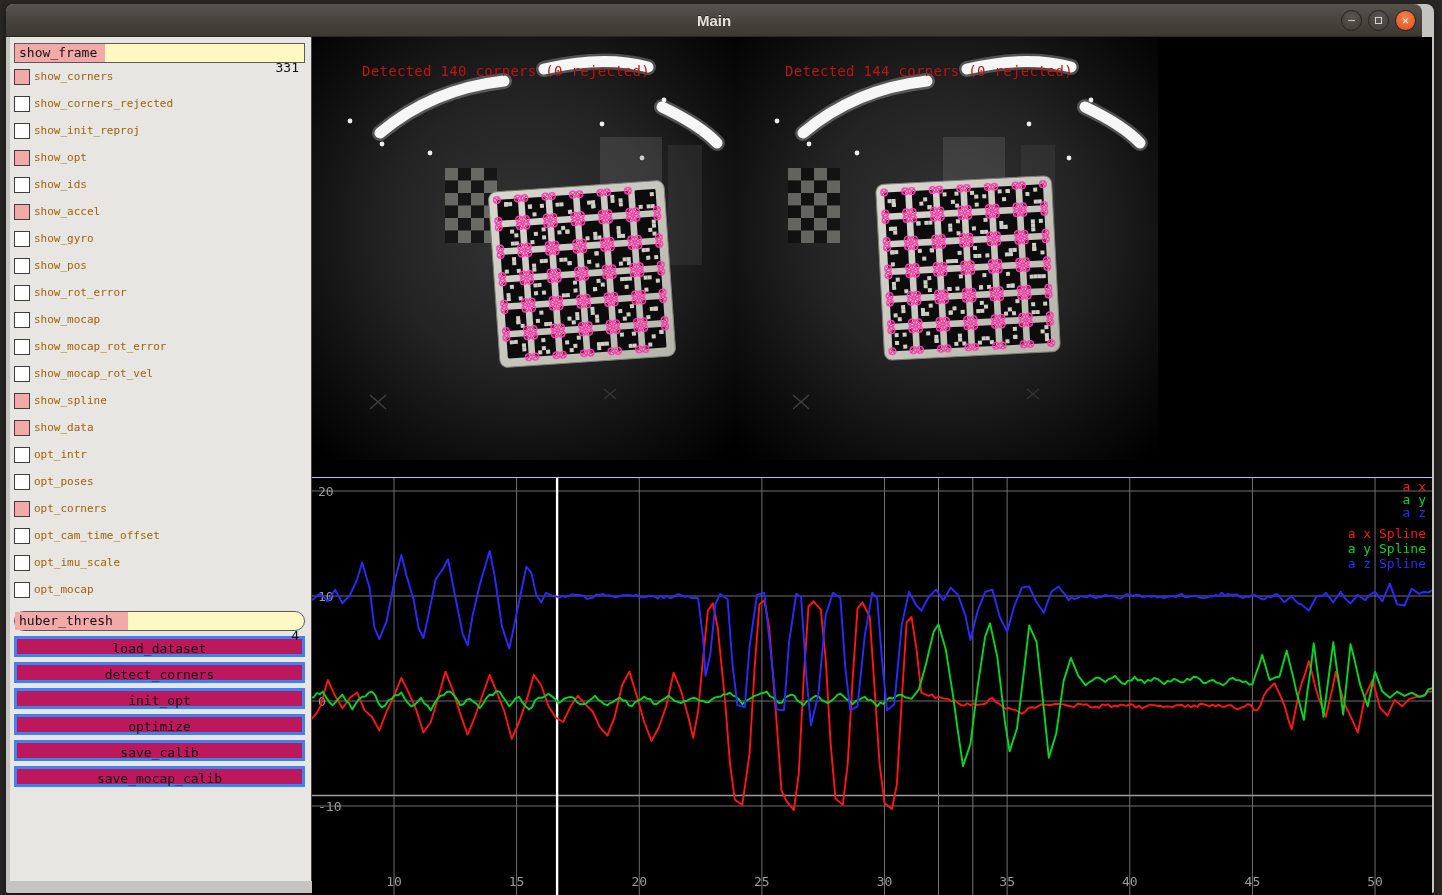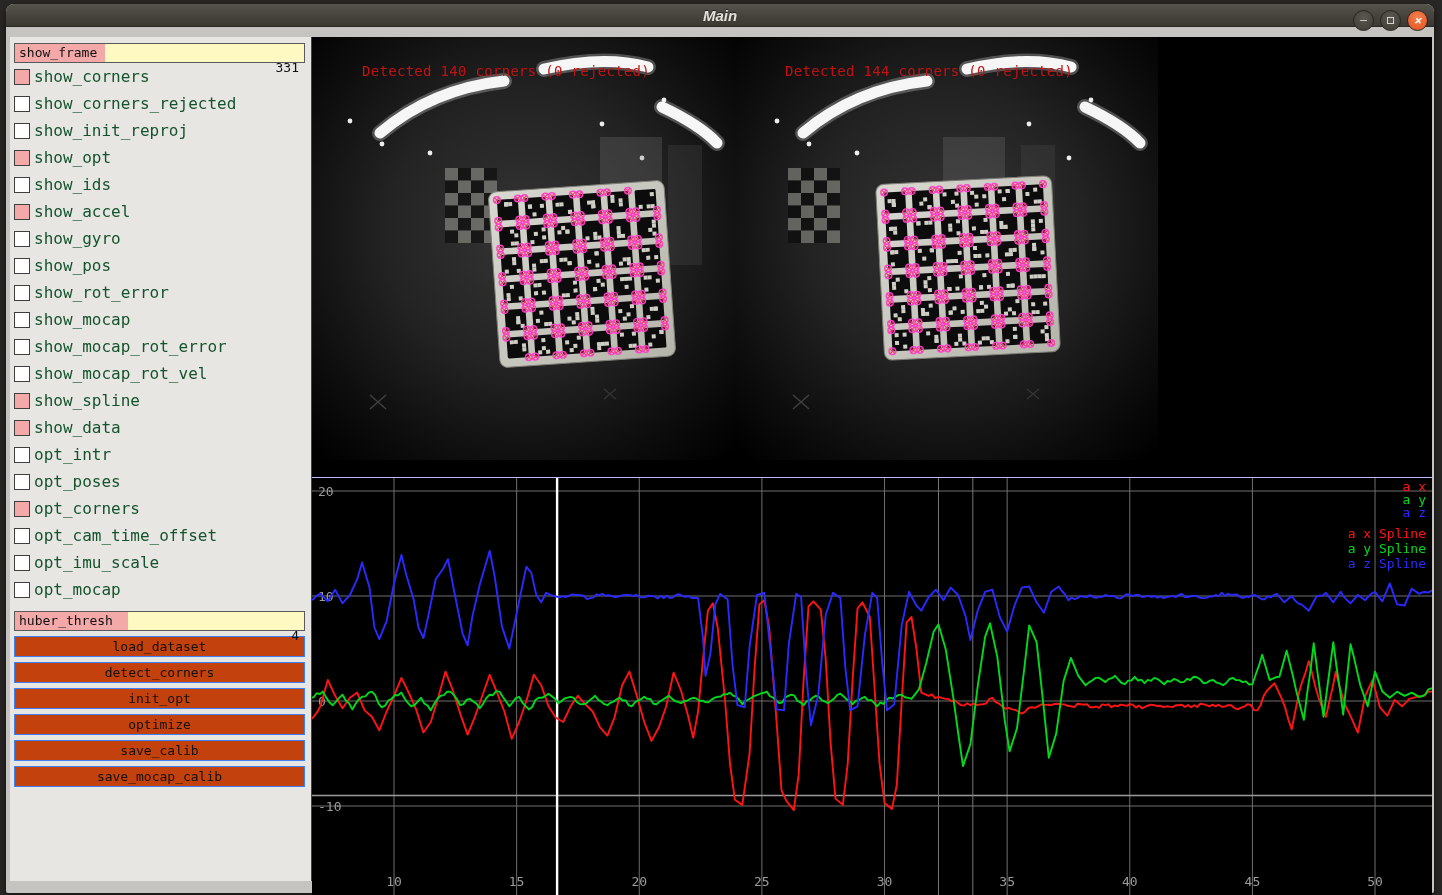--- a/index.html
+++ b/index.html
@@ -1,44 +1,44 @@
 <!DOCTYPE html>
 <html><head>
 <meta charset="utf-8">
 <style>
   html,body{margin:0;padding:0;width:1442px;height:895px;background:#2a2826;overflow:hidden;
     font-family:"DejaVu Sans Mono",monospace;}
   *{box-sizing:border-box;}
   .window{position:absolute;left:6px;top:4px;width:1428px;height:889px;background:#c6c4c0;
     border-radius:8px 8px 2px 2px;box-shadow:0 3px 10px rgba(0,0,0,.55);}
-  .titlebar{position:absolute;left:0;top:0;right:0;height:23px;border-radius:8px 8px 0 0;
+  .titlebar{position:absolute;left:0;top:0;right:12px;height:33px;border-radius:8px 8px 0 0;
     background:linear-gradient(#56534c,#45423c 60%,#3c3933);border-bottom:1px solid #2a2824;
-    display:flex;align-items:center;justify-content:center;font-style:italic;}
+    display:flex;align-items:center;justify-content:center;}
   .title{font-family:"Liberation Sans",sans-serif;font-weight:bold;font-size:15px;color:#e6e2da;
     text-shadow:0 -1px 0 #222;}
   .winbtns{position:absolute;right:6px;top:6px;display:flex;gap:6px;}
   .wbtn{width:21px;height:21px;border-radius:50%;border:1px solid #26241f;display:flex;
     align-items:center;justify-content:center;font-size:11px;color:#d8d4cc;
     background:radial-gradient(circle at 50% 35%,#5b5851,#3e3b35);cursor:default;}
   .wbtn.close{background:radial-gradient(circle at 50% 35%,#f2814f,#e4501e);color:#fff;font-weight:bold;}
   .wbtn .sq{width:7px;height:7px;border:1.5px solid #d8d4cc;}
   .content{position:absolute;left:4px;top:33px;width:1422px;height:844px;background:#000;}
   
   .panel{position:absolute;left:0;top:0;width:302px;height:844px;background:#e7e6e3;
     border-right:1px solid #444;padding:6px 6px 0 4px;}
   .pvar{position:relative;height:20px;background:#fef9c3;border:1px solid #5a5a5a;margin:0 0 0 0;
     font-size:13px;line-height:18px;color:#111;}
   .pvar .fill{position:absolute;left:0;top:0;bottom:0;background:#f4a9a9;}
   .pvar .lbl{position:absolute;left:4px;top:0;}
   .pvar .val{position:absolute;right:5px;top:15px;}
   .cbrow{height:27px;display:flex;align-items:center;}
   .cbox{width:16px;height:16px;border:1px solid #3f3f3f;background:#fff;margin-right:4px;flex:0 0 auto;}
   .cbox.on{background:#f4a9a9;}
-  .cblbl{font-size:16px;color:#14532d;white-space:nowrap;}
-  .pbtn{height:21px;background:#c2410c;border:1px solid #3b82f6;margin-top:5px;text-align:center;
+  .cblbl{font-size:11px;color:#a16207;white-space:nowrap;}
+  .pbtn{height:21px;background:#be185d;border:3px solid #3b82f6;margin-top:5px;text-align:center;
     font-size:13px;line-height:19px;color:#111;cursor:default;}
   .pbtn:first-of-type{margin-top:4px;}
   
   .viewport{position:absolute;left:302px;top:0;width:1120px;height:844px;background:#000;}
   .images-row{position:absolute;left:0;top:0;width:1120px;height:423px;background:#000;}
   .cam{position:absolute;top:0;width:423px;height:423px;overflow:hidden;}
   .cam svg{position:absolute;left:0;top:0;}
   .caption{position:absolute;left:2px;top:26px;font-size:14px;color:#c31212;white-space:nowrap;
     letter-spacing:.3px;margin-left:48px;}
   .plot{position:absolute;left:0;top:423px;width:1120px;height:421px;background:#000;
@@ -142,21 +142,21 @@
           <span class="cblbl">opt_cam_time_offset</span>
         </div>
         <div class="cbrow">
           <div class="cbox"></div>
           <span class="cblbl">opt_imu_scale</span>
         </div>
         <div class="cbrow">
           <div class="cbox"></div>
           <span class="cblbl">opt_mocap</span>
         </div>
-        <div class="pvar" style="margin-top: 8px;">
+        <div class="pvar" style="margin-top: 8px; border-radius: 10px;">
           <div class="fill" style="width: 39%;"></div>
           <span class="lbl">huber_thresh</span>
           <span class="val">4</span>
         </div>
         <div class="pbtn">load_dataset</div>
         <div class="pbtn">detect_corners</div>
         <div class="pbtn">init_opt</div>
         <div class="pbtn">optimize</div>
         <div class="pbtn">save_calib</div>
         <div class="pbtn">save_mocap_calib</div>

